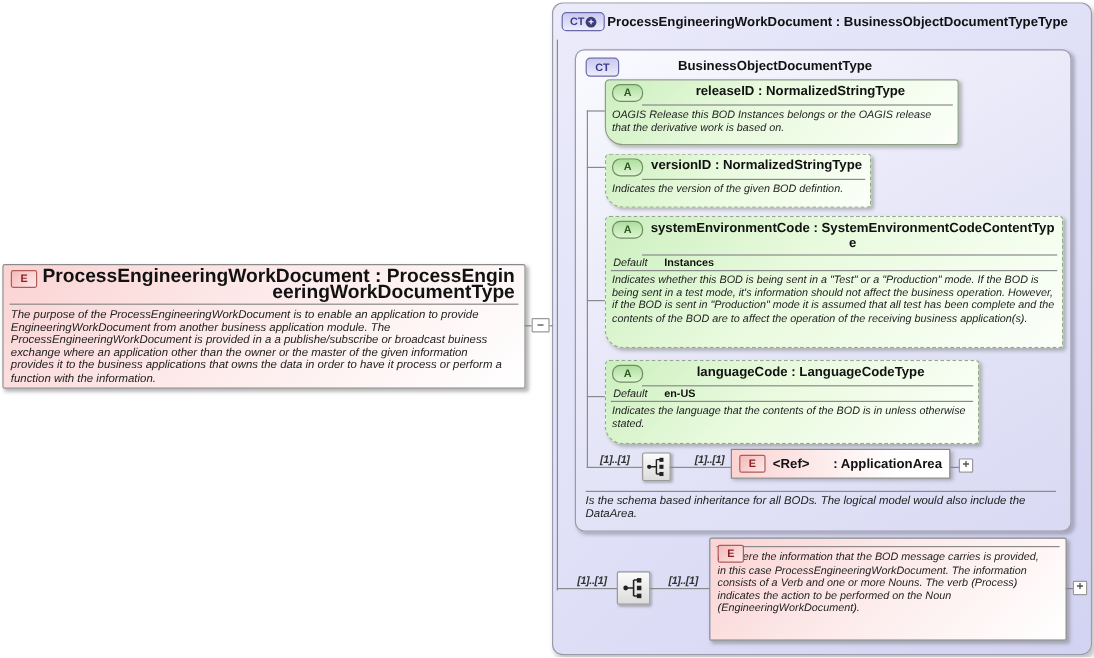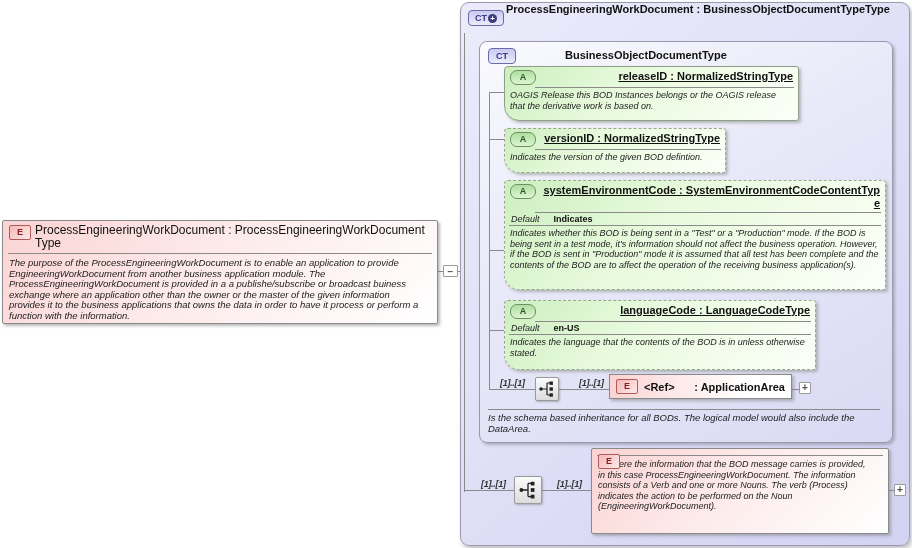--- a/index.html
+++ b/index.html
@@ -11,21 +11,21 @@
   .vline{position:absolute;width:1px;background:#8a8a8a;}
 
   
   .elem-box{
     position:absolute;border:1px solid #8a8a8a;border-radius:2px;
     background:linear-gradient(135deg,#fbd3d3 0%,#fdeaea 45%,#ffffff 100%);
     box-shadow:2px 2px 3px rgba(120,120,120,.5);
   }
   .elem-head{position:relative;padding:3px 6px 1px 6px;}
   .elem-title{
-    font-weight:normal;font-size:12px;line-height:13px;text-align:left;
+    font-weight:bold;font-size:16px;line-height:13px;text-align:right;
     word-break:break-all;margin:0 2px 0 26px;
   }
   .big-sep{height:1px;background:#8a8a8a;margin:2px 5px;}
   .annot{
     font-style:italic;font-size:9.5px;line-height:10.5px;color:#222;
     padding:2px 18px 2px 6px;
   }
 
   
   .icon-e{
@@ -53,21 +53,21 @@
   }
 
   
   .ct-outer{
     position:absolute;left:460px;top:2px;width:448px;height:542px;
     border:1px solid #9a9aaa;border-radius:9px;
     background:linear-gradient(135deg,#ebebfb 0%,#dedef7 55%,#d2d2f2 100%);
     box-shadow:2px 3px 4px rgba(120,120,130,.45);
   }
   .ct-outer-title{
-    position:absolute;left:45px;top:0;width:398px;
+    position:absolute;left:45px;top:10px;width:398px;
     font-weight:bold;font-size:11px;line-height:13px;word-break:break-all;
   }
   .ct-inner{
     position:absolute;left:18px;top:38px;width:412px;height:400px;
     border:1px solid #9a9aaa;border-radius:8px;
     background:linear-gradient(150deg,#fafaff 0%,#e9e9f9 40%,#d9d9f4 100%);
     box-shadow:2px 2px 3px rgba(110,110,125,.45);
   }
   .ct-inner-title{
     position:absolute;left:40px;top:6px;font-weight:bold;font-size:11px;line-height:14px;margin-left:45px;
@@ -75,23 +75,22 @@
 
   
   .attr-box{
     position:absolute;border:1px solid #8f9f87;border-radius:4px 3px 3px 15px;
     background:linear-gradient(135deg,#ccefbf 0%,#e8fadd 40%,#fcfff9 100%);
     box-shadow:2px 2px 3px rgba(110,120,105,.45);
   }
   .attr-box.dashed{border-style:dashed;border-color:#97a78f;}
   .attr-head{display:flex;align-items:flex-start;padding:3px 5px 1px 5px;gap:5px;}
   .attr-label{
-    flex:1;font-weight:bold;font-size:11px;line-height:13px;text-align:right;
+    flex:1;font-weight:bold;font-size:11px;line-height:13px;text-align:center;
     word-break:break-all;
-    text-decoration:underline;
   }
   .sep-after-icon{height:1px;background:#8a8a8a;margin:1px 4px 0 30px;}
   .sep-full{height:1px;background:#8a8a8a;margin:0 4px;}
   .def-row{display:flex;align-items:baseline;padding:1px 6px;gap:14px;text-align:right;}
   .def-label{font-style:italic;font-size:9px;color:#222;}
   .def-value{font-weight:bold;font-size:9px;color:#111;}
   .attr-annot{font-style:italic;font-size:9px;line-height:10.5px;color:#222;padding:2px 5px;}
 
   
   .occurs{
@@ -192,21 +191,21 @@
       </div>
 
       <div class="attr-box dashed" style="left:24px;top:138px;width:380px;height:108px;">
         <div class="attr-head">
           <span class="icon-a">A</span>
           <div class="attr-label">systemEnvironmentCode : SystemEnvironmentCodeContentType</div>
         </div>
         <div class="sep-after-icon"></div>
         <div class="def-row">
           <span class="def-label">Default</span>
-          <span class="def-value">Indicates</span>
+          <span class="def-value">Instances</span>
         </div>
         <div class="sep-full"></div>
         <div class="attr-annot">Indicates whether this BOD is being sent in a "Test" or a "Production" mode. If the BOD is being sent in a test mode, it's information should not affect the business operation. However, if the BOD is sent in "Production" mode it is assumed that all test has been complete and the contents of the BOD are to affect the operation of the receiving business application(s).</div>
       </div>
 
       <div class="attr-box dashed" style="left:24px;top:258px;width:310px;height:68px;">
         <div class="attr-head">
           <span class="icon-a">A</span>
           <div class="attr-label">languageCode : LanguageCodeType</div>
         </div>

